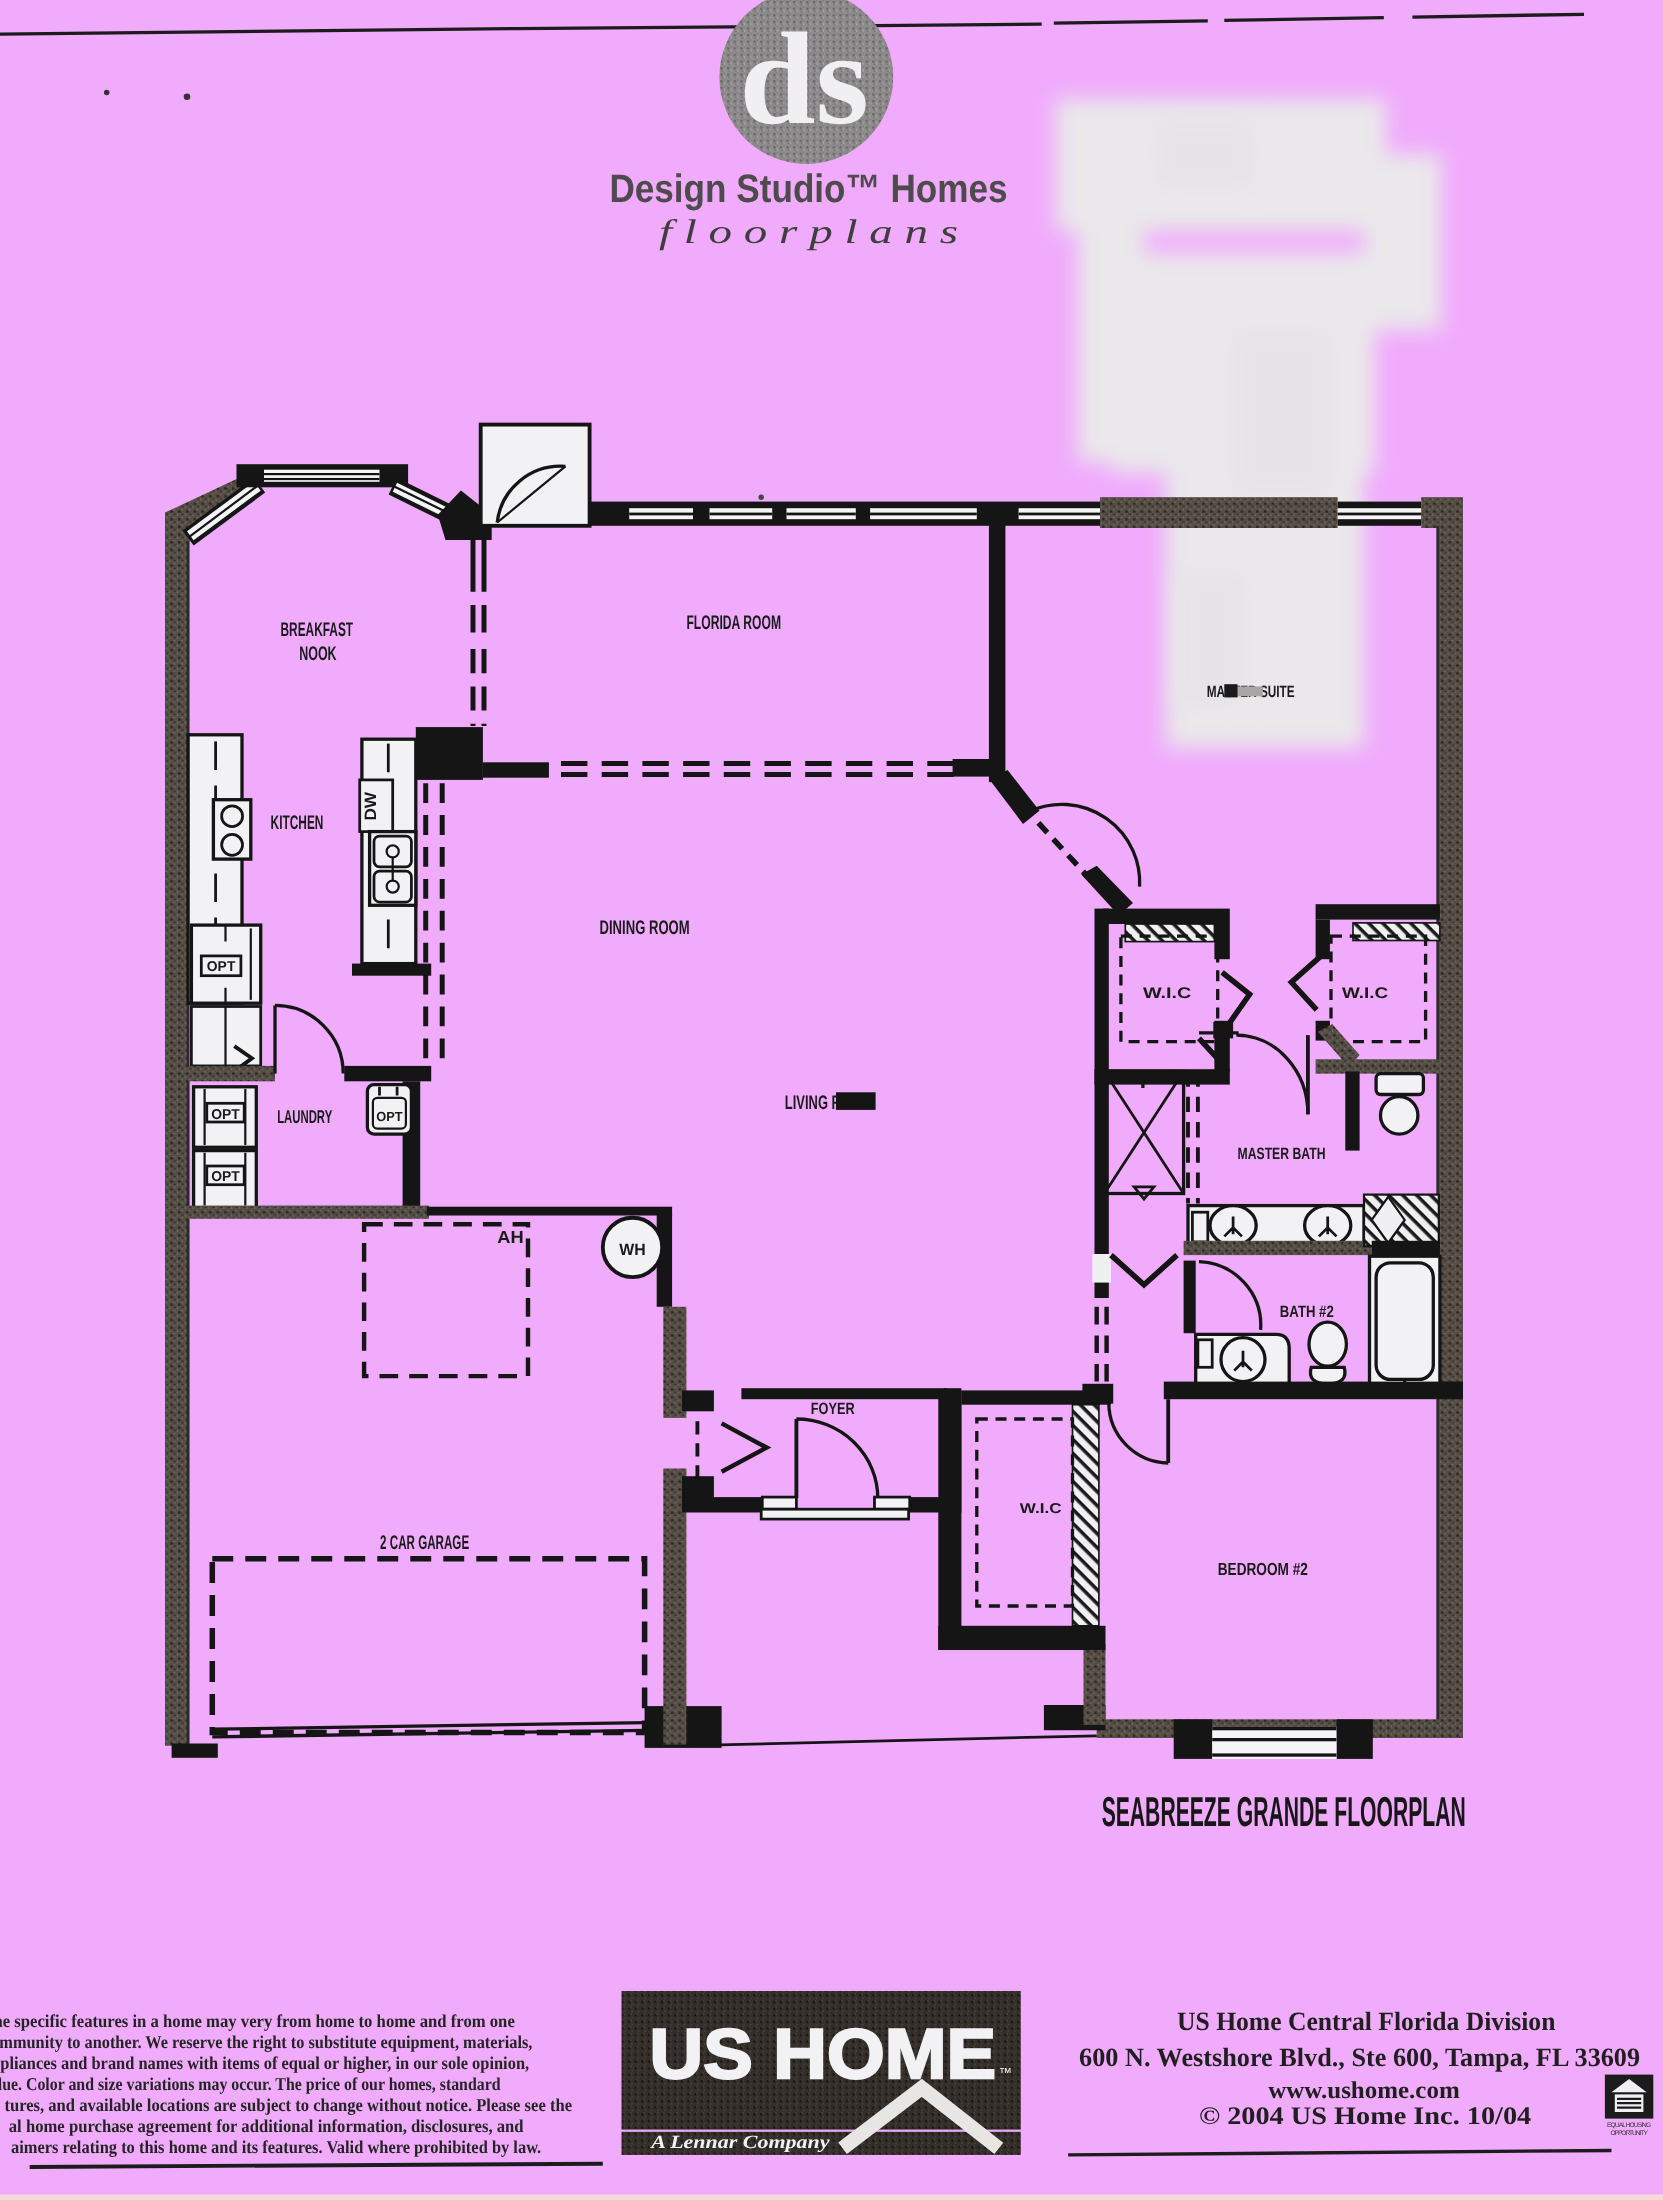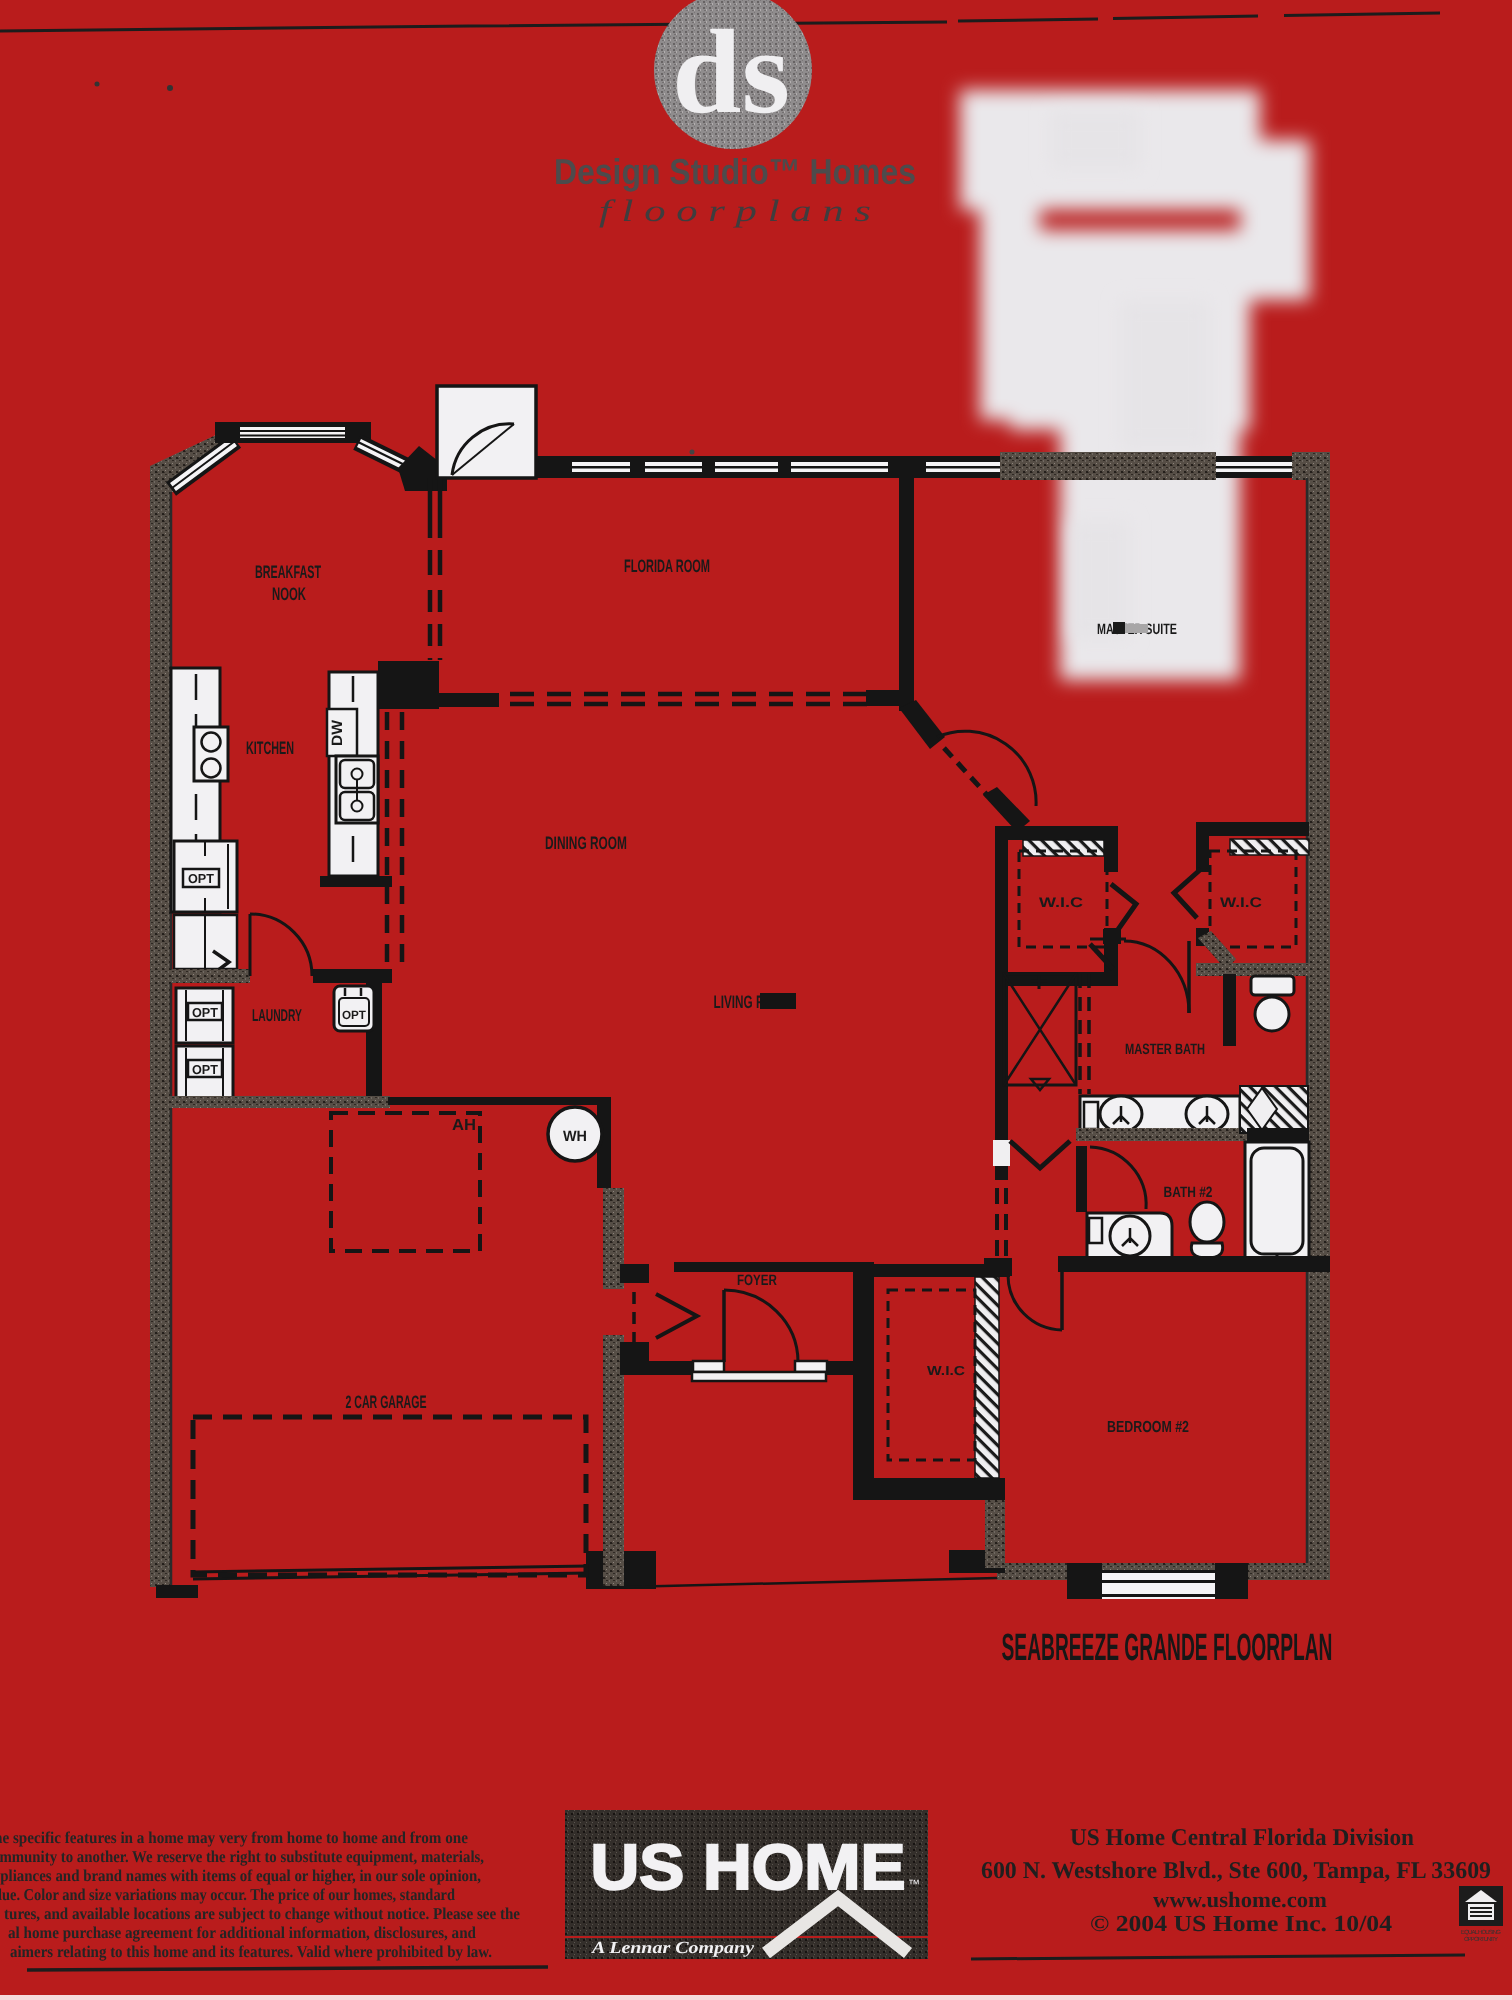--- a/index.html
+++ b/index.html
@@ -1,16 +1,16 @@
 <!DOCTYPE html>
 <html><head>
 <meta charset="utf-8">
 <style>
 html,body{margin:0;padding:0}
-.page{-webkit-font-smoothing:antialiased;position:relative;width:1512px;height:2000px;background:#b91c1c;overflow:hidden;font-family:"Liberation Sans",sans-serif}
+.page{-webkit-font-smoothing:antialiased;position:relative;width:1512px;height:2000px;background:#f0abfc;overflow:hidden;font-family:"Liberation Sans",sans-serif}
 </style>
 </head>
 <body>
 <div class="page">
 <svg style="text-rendering:geometricPrecision" width="1512" height="2000" viewBox="0 0 1512 2000">
 <defs>
 <pattern id="sp" width="7" height="7" patternUnits="userSpaceOnUse">
 <rect width="7" height="7" fill="#564e46"></rect>
 <rect x="1" y="2" width="2" height="2" fill="#241f1b"></rect>
 <rect x="4" y="5" width="2" height="1" fill="#2e2823"></rect>

